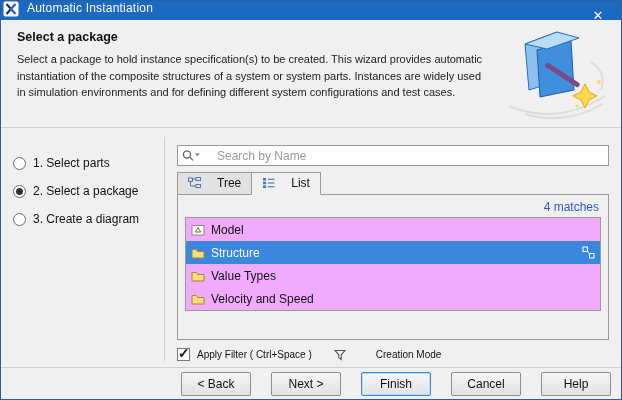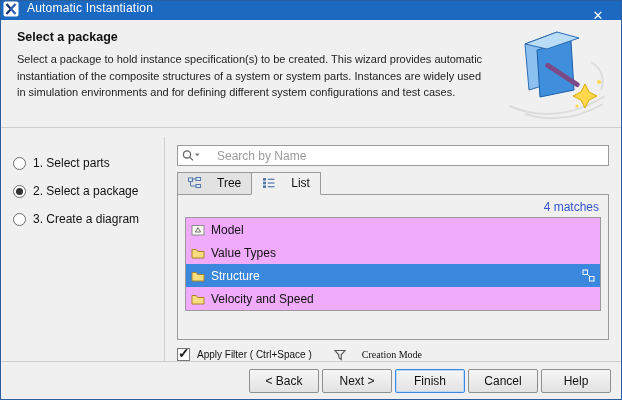--- a/index.html
+++ b/index.html
@@ -57,25 +57,25 @@
   .row.selected{background:var(--selection_bg);color:#fff;}
   .row .grow{flex:1;}
   .icon{display:inline-flex;flex:0 0 auto;}
   
   .optrow{margin:8px 12px 0;display:flex;align-items:center;font-size:10px;color:#111;}
   .checkbox{width:13px;height:13px;border:1px solid #777;background:#fff;position:relative;
     box-sizing:border-box;margin-right:7px;flex:0 0 13px;}
   .checkbox.checked::after{content:"✓";position:absolute;top:-4px;left:0;font-size:14px;
     font-weight:bold;color:#1a1a1a;}
   .funnel{margin-left:22px;display:inline-flex;}
-  .cmode{margin-left:16px;font-family:Liberation Serif, serif;}
-  
-  .buttonbar{position:absolute;left:0;right:0;bottom:0;height:38px;box-sizing:border-box;
+  .cmode{margin-left:30px;}
+  
+  .buttonbar{position:absolute;left:0;right:0;bottom:0;height:32px;box-sizing:border-box;
     border-top:1px solid #cfcfcf;background:#f0f0f0;display:flex;align-items:center;
-    justify-content:flex-end;gap:3px;padding-right:10px;}
+    justify-content:flex-end;gap:20px;padding-right:10px;}
   .btn{width:70px;height:24px;font-size:12px;font-family:inherit;color:#111;
     background:linear-gradient(#f6f6f6,#e2e2e2);border:1px solid #8f8f8f;border-radius:2px;cursor:pointer;}
   .btn.focused{border:1px solid #3c8ae0;box-shadow:inset 0 0 0 1px #bcd9f5;}
 </style>
 </head>
 <body>
 
 <div class="window">
 
   <div class="titlebar">
@@ -179,44 +179,44 @@
           <div class="row">
             <span class="icon">
               <svg width="14" height="12" viewBox="0 0 14 12">
                 <rect x="1" y="1.5" width="12" height="9.5" fill="#fdfcf2" stroke="#8a8a8a"></rect>
                 <path d="M7 3.6 l2.6 4.4 h-5.2 z" fill="none" stroke="#6a6a6a"></path>
               </svg>
             </span>
             <span>Model</span>
           </div>
 
-          <div class="row">
-            <span class="icon">
-              <svg width="14" height="12" viewBox="0 0 14 12">
-                <path d="M1 2.5 h4.2 l1.5 2 h6.3 v6.5 h-12 z" fill="#f7dd7f" stroke="#a8842b"></path>
-              </svg>
-            </span>
-            <span>Value Types</span>
-          </div>
-
           <div class="row selected">
             <span class="icon">
               <svg width="14" height="12" viewBox="0 0 14 12">
                 <path d="M1 2.5 h4.2 l1.5 2 h6.3 v6.5 h-12 z" fill="#f7dd7f" stroke="#a8842b"></path>
               </svg>
             </span>
             <span>Structure</span>
             <span class="grow"></span>
             <span class="icon">
               <svg width="13" height="13" viewBox="0 0 13 13" fill="none" stroke="#ffffff">
                 <rect x="1" y="1" width="4.5" height="4.5"></rect>
                 <rect x="7.5" y="7.5" width="4.5" height="4.5"></rect>
                 <path d="M5.5 5.5 L7.5 7.5"></path>
               </svg>
             </span>
+          </div>
+
+          <div class="row">
+            <span class="icon">
+              <svg width="14" height="12" viewBox="0 0 14 12">
+                <path d="M1 2.5 h4.2 l1.5 2 h6.3 v6.5 h-12 z" fill="#f7dd7f" stroke="#a8842b"></path>
+              </svg>
+            </span>
+            <span>Value Types</span>
           </div>
 
           <div class="row">
             <span class="icon">
               <svg width="14" height="12" viewBox="0 0 14 12">
                 <path d="M1 2.5 h4.2 l1.5 2 h6.3 v6.5 h-12 z" fill="#f7dd7f" stroke="#a8842b"></path>
               </svg>
             </span>
             <span>Velocity and Speed</span>
           </div>

